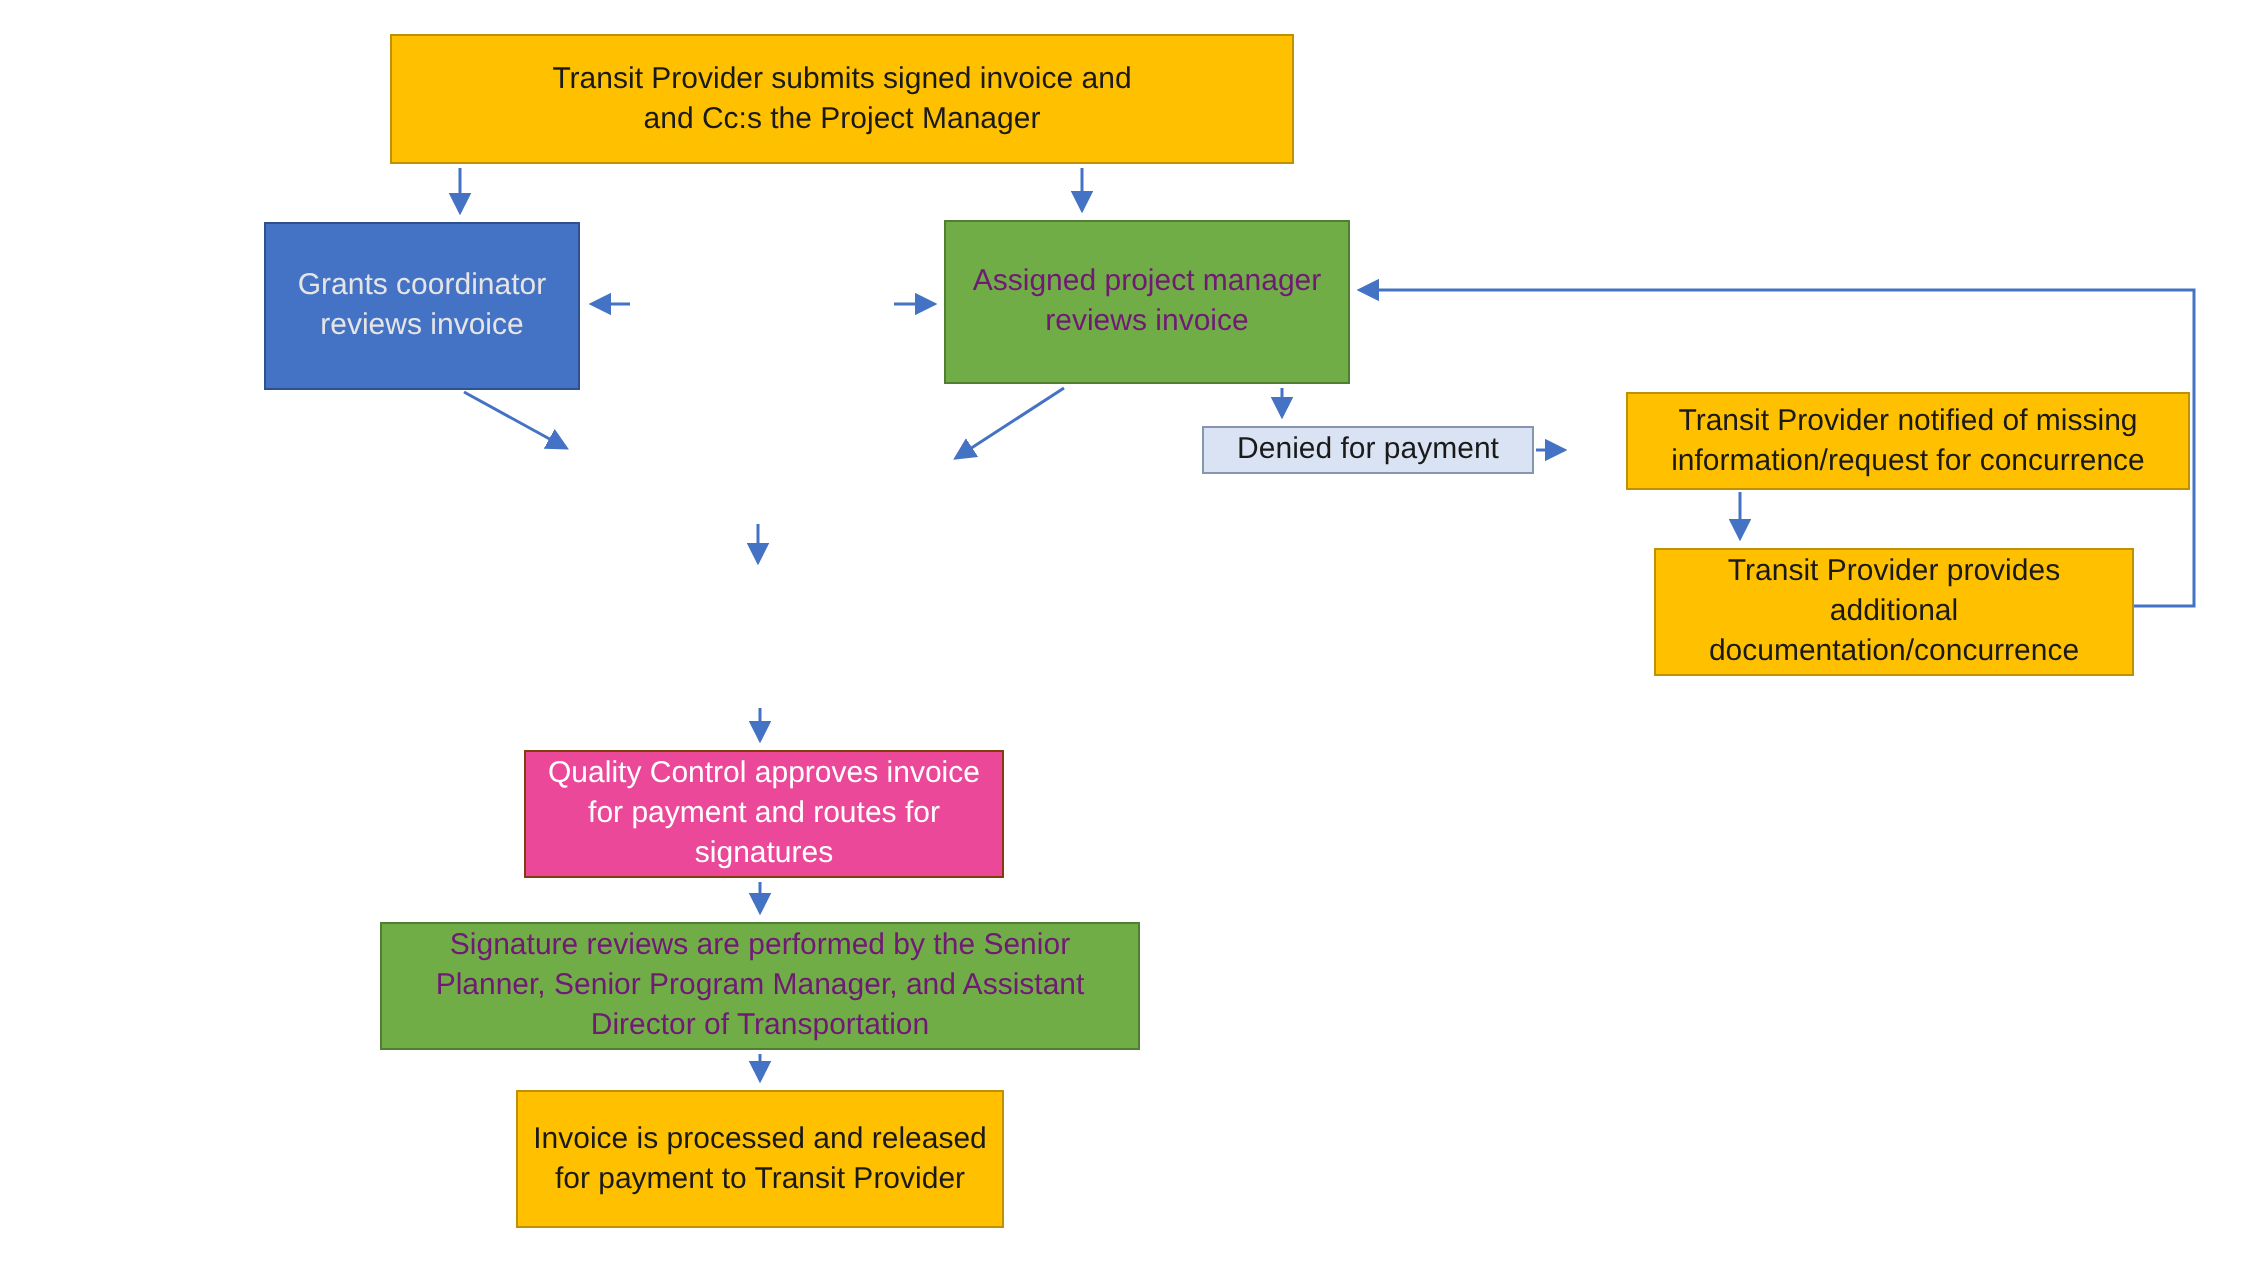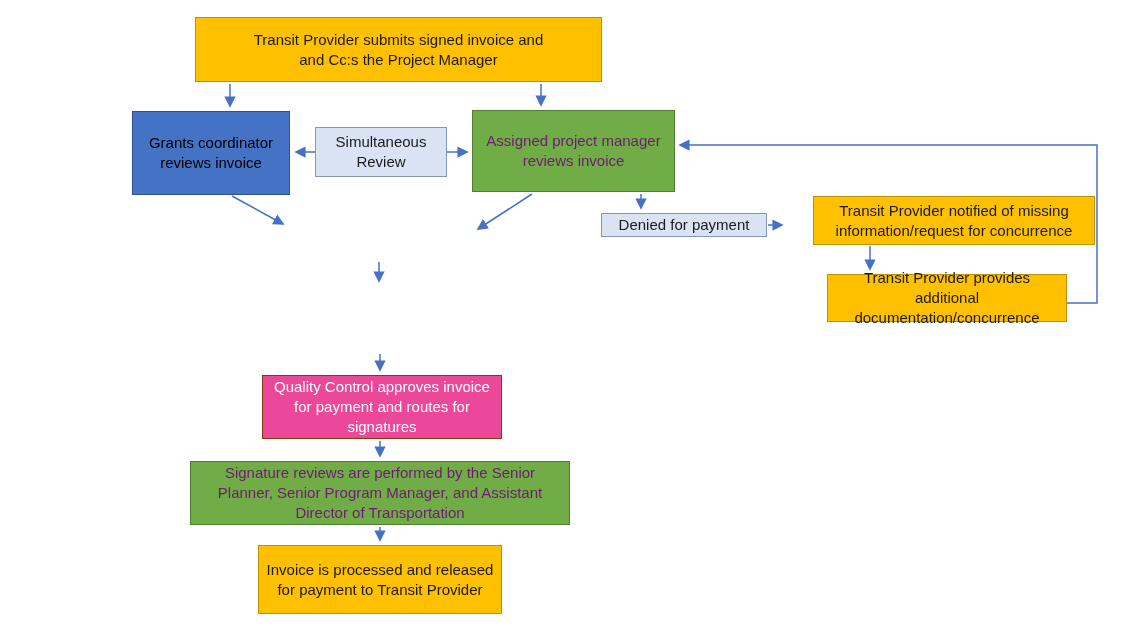--- a/index.html
+++ b/index.html
@@ -12,21 +12,21 @@
   }
   .node{
     position:absolute;
     display:flex;align-items:center;justify-content:center;
     text-align:center;
     box-sizing:border-box;
     font-size:15px;line-height:1.32;
     padding:2px 6px;
   }
   .yellow{background:#FFC000;border:1.6px solid #BF9000;color:#1a1a1a;}
-  .blue{background:#4472C4;border:1.6px solid #2F528F;color:#000000;}
+  .blue{background:#4472C4;border:1.6px solid #2F528F;color:#e5e5e5;}
   .green{background:#70AD47;border:1.6px solid #507E32;color:#701a75;}
   .orange{background:#ec4899;border:1.6px solid #843C0C;color:#ffffff;}
   .light{background:#DAE3F3;border:1.4px solid #8496B0;color:#1a1a1a;}
   .line{display:block;}
   a.email{color:#1F7087;text-decoration:underline;cursor:pointer;}
   svg.connectors{position:absolute;left:0;top:0;pointer-events:none;}
   svg.connectors path{stroke:#4472C4;stroke-width:1.5;fill:none;}
 </style>
 </head>
 <body>
@@ -48,49 +48,46 @@
     <path d="M641,194 L641,208" marker-end="url(#arrow)"></path>
     <path d="M768,225 L782,225" marker-end="url(#arrow)"></path>
     <path d="M870,246 L870,269" marker-end="url(#arrow)"></path>
     <path d="M1067,303 L1097,303 L1097,145 L680,145" marker-end="url(#arrow)"></path>
     <path d="M379,262 L379,281" marker-end="url(#arrow)"></path>
     <path d="M380,354 L380,370" marker-end="url(#arrow)"></path>
     <path d="M380,441 L380,456" marker-end="url(#arrow)"></path>
     <path d="M380,527 L380,540" marker-end="url(#arrow)"></path>
   </svg>
 
-  <div class="node yellow" style="left:195px;top:17px;width:407px;height:65px;">
+  <div class="node yellow" style="left:195px;top:17px;width:452px;height:65px;">
     <div>
       <span class="line">Transit Provider submits signed invoice and</span>
       <span class="line">and Cc:s the Project Manager</span>
     </div>
   </div>
 
   <div class="node blue" style="left:132px;top:111px;width:158px;height:84px;">
     <span>Grants coordinator reviews invoice</span>
   </div>
 
-  <div class="node light" style="left:315px;top:127px;width:132px;height:50px;">
-    <span>Simultaneous Review</span>
-  </div>
 
   <div class="node green" style="left:472px;top:110px;width:203px;height:82px;">
     <span>Assigned project manager reviews invoice</span>
   </div>
 
 
   <div class="node light" style="left:601px;top:213px;width:166px;height:24px;padding:0 4px;">
     <span>Denied for payment</span>
   </div>
 
   <div class="node yellow" style="left:813px;top:196px;width:282px;height:49px;">
     <span>Transit Provider notified of missing information/request for concurrence</span>
   </div>
 
-  <div class="node yellow" style="left:827px;top:274px;width:240px;height:48px;">
+  <div class="node yellow" style="left:827px;top:274px;width:240px;height:64px;">
     <span>Transit Provider provides additional documentation/concurrence</span>
   </div>
 
 
   <div class="node orange" style="left:262px;top:375px;width:240px;height:64px;">
     <span>Quality Control approves invoice for payment and routes for signatures</span>
   </div>
 
   <div class="node green" style="left:190px;top:461px;width:380px;height:64px;">
     <span>Signature reviews are performed by the Senior Planner, Senior Program Manager, and Assistant Director of Transportation</span>

